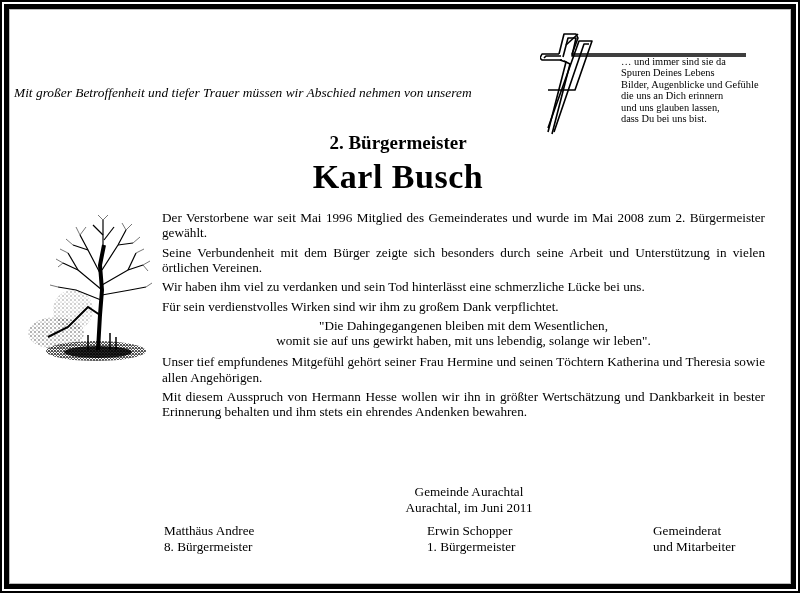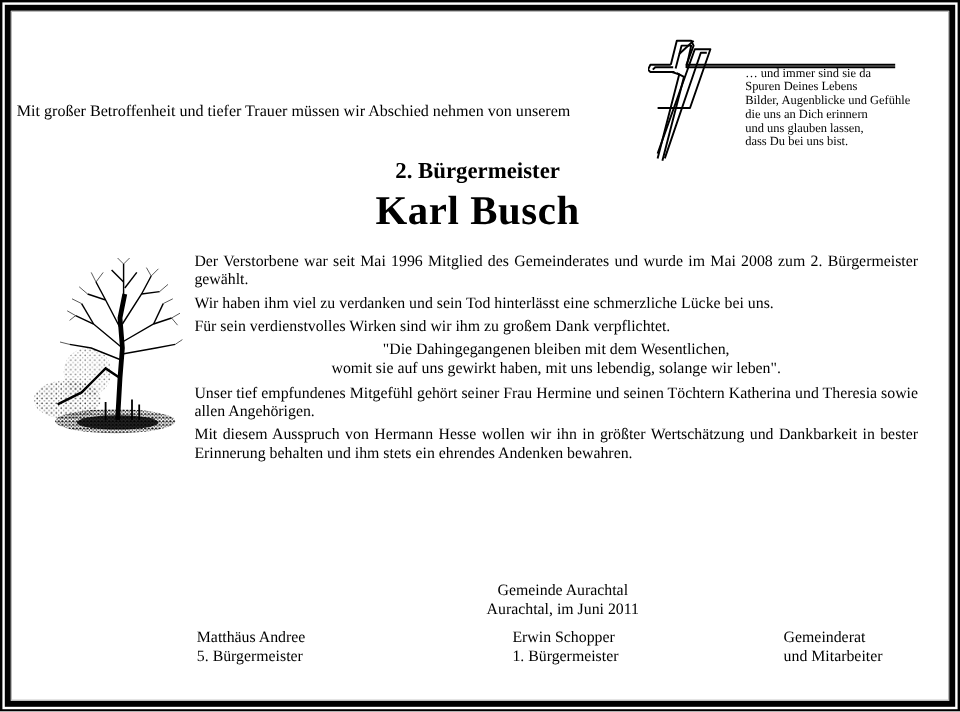--- a/index.html
+++ b/index.html
@@ -1,20 +1,20 @@
 <!DOCTYPE html>
 <html><head>
 <meta charset="utf-8">
 <style>
   html, body { margin:0; padding:0; background:#fff; }
   body { width:800px; height:593px; position:relative; overflow:hidden; font-family:"Liberation Serif", serif; color:#000; }
   .frame-outer { position:absolute; left:0; top:0; width:800px; height:593px; box-sizing:border-box; border:2px solid #000; }
   .frame-inner { position:absolute; left:4px; top:4px; right:4px; bottom:4px; box-sizing:border-box; border:5px solid #000; }
   .frame-line { position:absolute; left:9px; top:9px; right:9px; bottom:9px; box-sizing:border-box; border:1px solid #bbb; }
-  .intro { position:absolute; left:14px; top:85px; font-size:13.4px; white-space:nowrap; }
+  .intro { position:absolute; left:14px; top:85px; font-size:13.4px; white-space:nowrap;font-style:italic; }
   .cross { position:absolute; left:540px; top:28px; }
   .poem { position:absolute; left:621px; top:56px; font-family:Liberation Serif, serif; font-size:10.4px; line-height:11.4px; white-space:nowrap; }
   .title { position:absolute; left:0; width:796px; text-align:center; font-weight:bold; }
   .subtitle { top:132px; font-size:19px; }
   .name { top:158px; font-size:34px; letter-spacing:0.5px; }
   .tree { position:absolute; left:18px; top:215px; }
   .body-text { position:absolute; left:162px; top:210px; width:603px; font-size:13.2px; line-height:15.2px; text-align:justify; }
   .body-text p { margin:0 0 4.2px 0; }
   .body-text .quote { text-align:center; margin:4px 0 6px 0; }
   .sign-center { position:absolute; left:0; width:938px; text-align:center; font-size:13.2px; line-height:16px; top:484px; }
@@ -104,38 +104,39 @@
 
   <g stroke="#000" stroke-width="1.5">
     <line x1="70" y1="135" x2="70" y2="120"></line>
     <line x1="92" y1="135" x2="92" y2="118"></line>
     <line x1="98" y1="135" x2="98" y2="122"></line>
   </g>
 </svg>
 
 <div class="body-text">
   <p>Der Verstorbene war seit Mai 1996 Mitglied des Gemeinderates und wurde im Mai 2008 zum 2. Bürgermeister gewählt.</p>
+  <p>Seine Verbundenheit mit dem Bürger zeigte sich besonders durch seine Arbeit und Unterstützung in vielen örtlichen Vereinen.</p>
   <p>Wir haben ihm viel zu verdanken und sein Tod hinterlässt eine schmerzliche Lücke bei uns.</p>
   <p>Für sein verdienstvolles Wirken sind wir ihm zu großem Dank verpflichtet.</p>
   <div class="quote">
     <div>"Die Dahingegangenen bleiben mit dem Wesentlichen,</div>
     <div>womit sie auf uns gewirkt haben, mit uns lebendig, solange wir leben".</div>
   </div>
   <p>Unser tief empfundenes Mitgefühl gehört seiner Frau Hermine und seinen Töchtern Katherina und Theresia sowie allen Angehörigen.</p>
   <p>Mit diesem Ausspruch von Hermann Hesse wollen wir ihn in größter Wertschätzung und Dankbarkeit in bester Erinnerung behalten und ihm stets ein ehrendes Andenken bewahren.</p>
 </div>
 
 <div class="sign-center">
   <div>Gemeinde Aurachtal</div>
   <div>Aurachtal, im Juni 2011</div>
 </div>
 
 <div class="signers" style="left:164px;">
   <div>Matthäus Andree</div>
-  <div>5. Bürgermeister</div>
+  <div>8. Bürgermeister</div>
 </div>
 <div class="signers" style="left:427px;">
   <div>Erwin Schopper</div>
   <div>1. Bürgermeister</div>
 </div>
 <div class="signers" style="left:653px;">
   <div>Gemeinderat</div>
   <div>und Mitarbeiter</div>
 </div>
 

